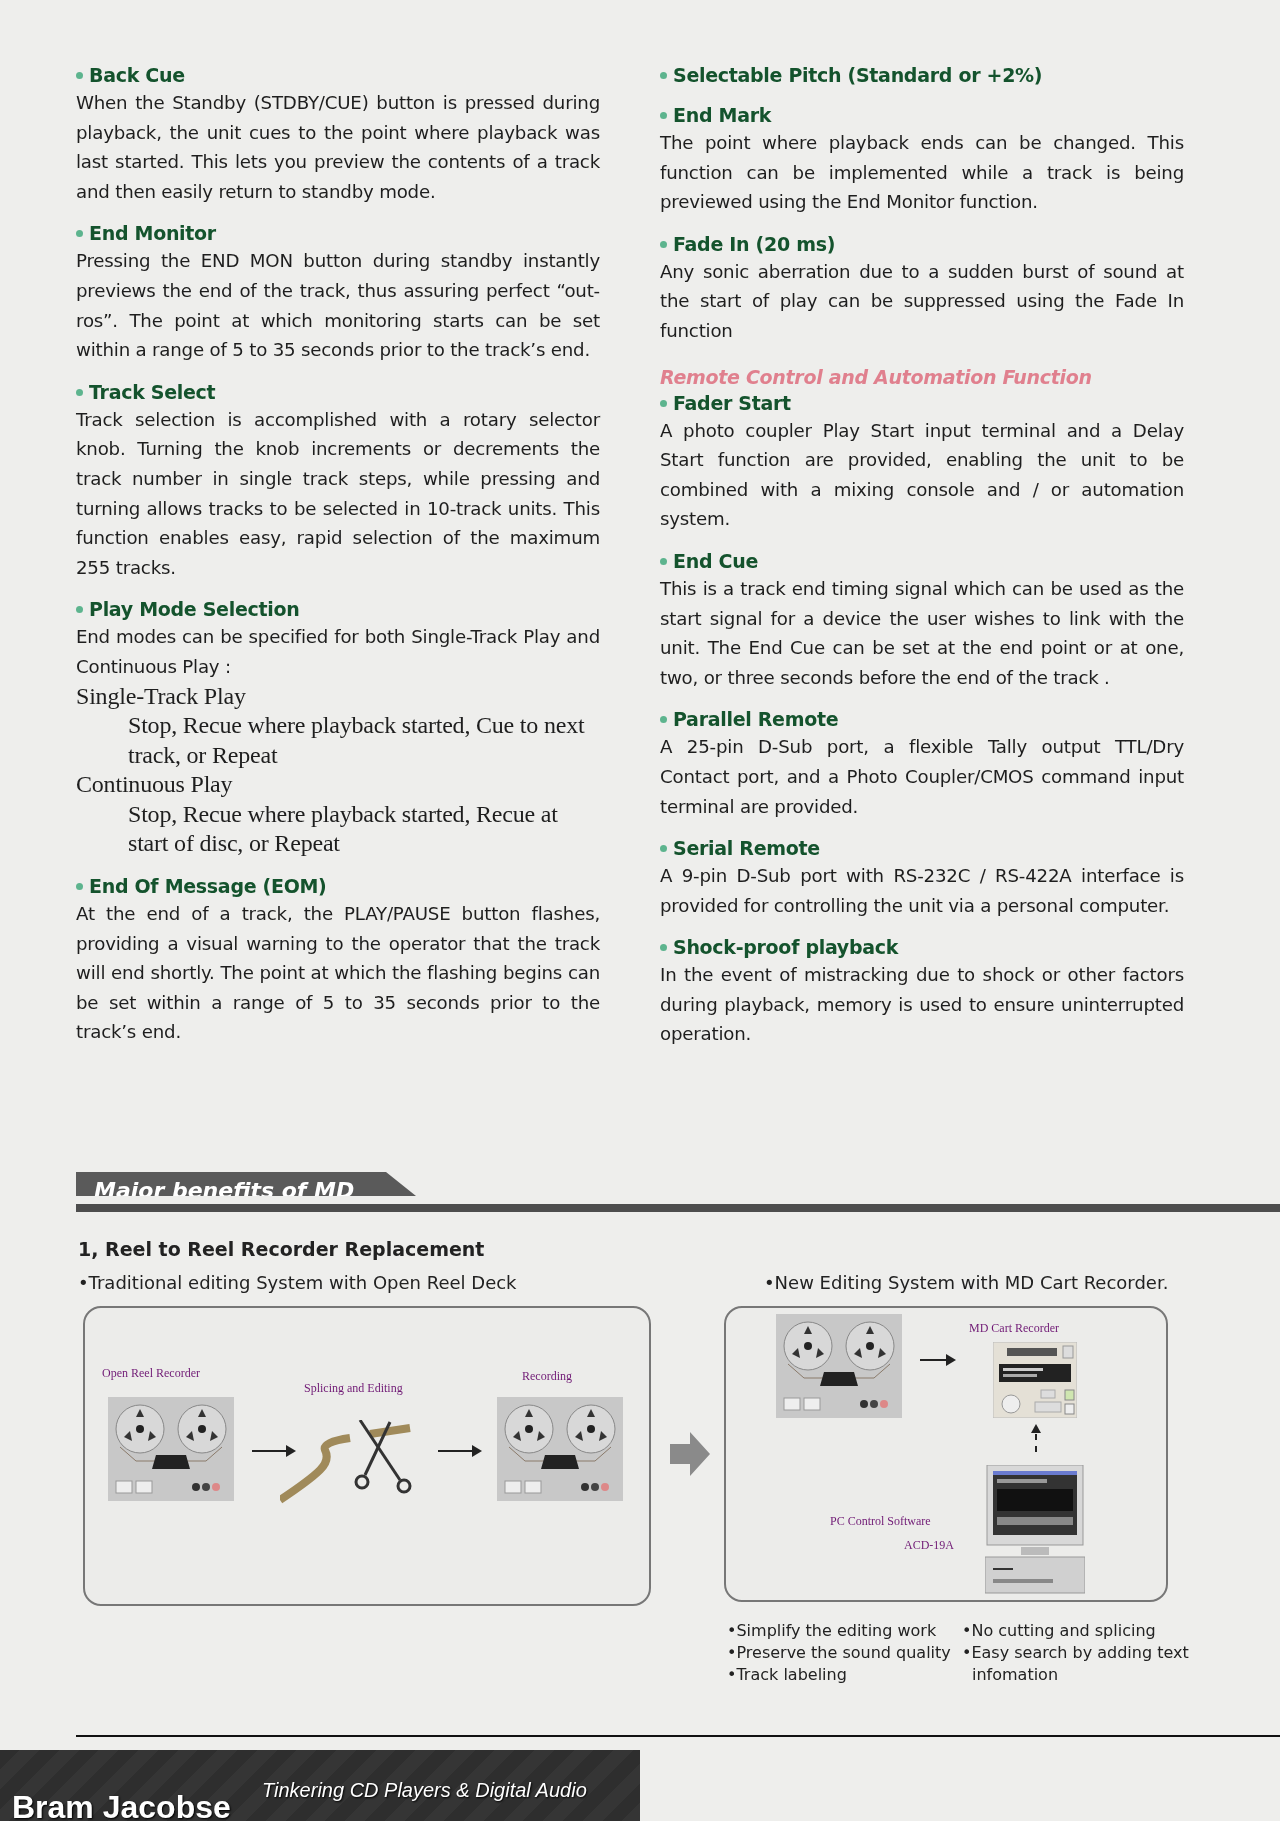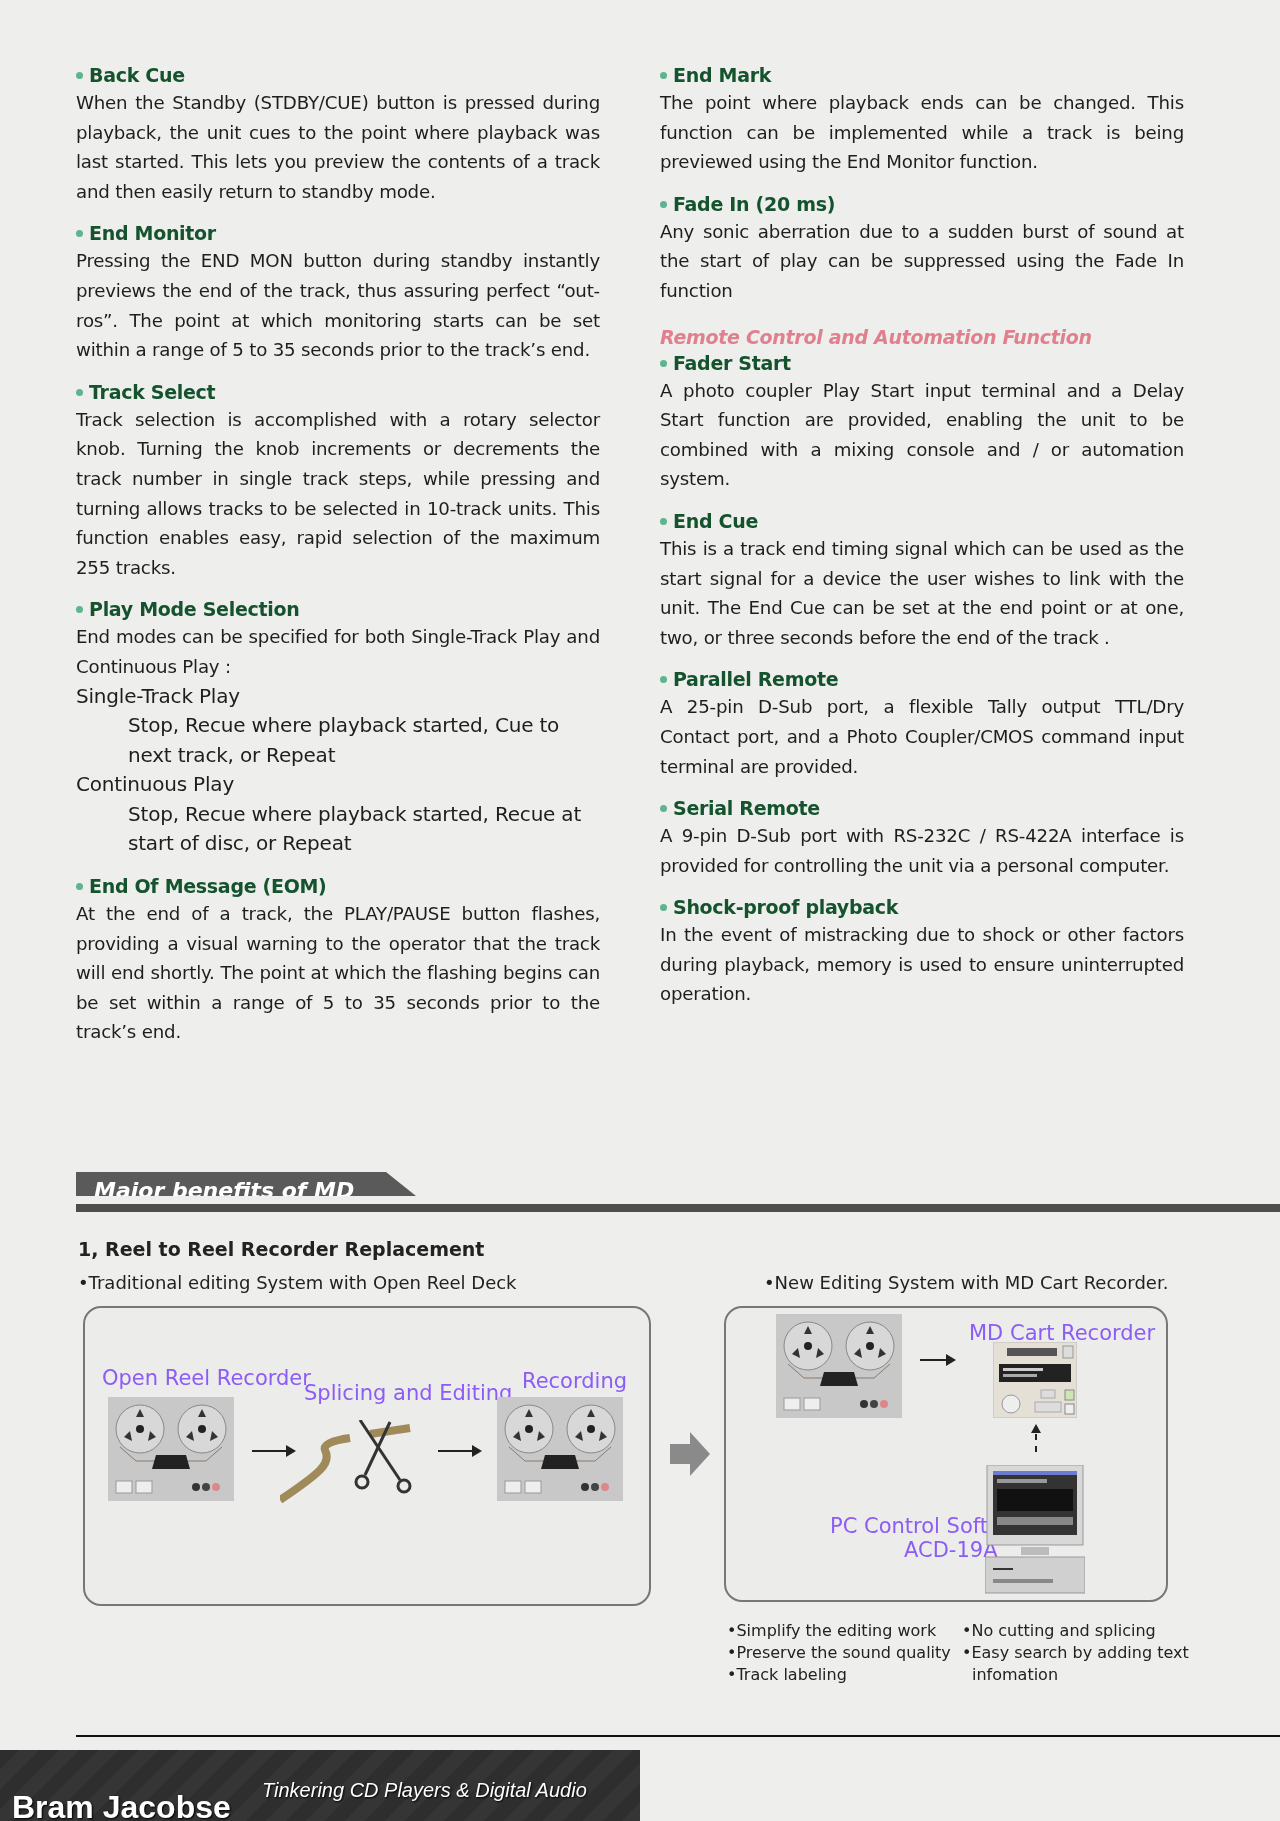--- a/index.html
+++ b/index.html
@@ -19,41 +19,41 @@
   }
   .heading .dot { display: inline-block; width: 7px; height: 7px; border-radius: 50%; background: #5db48e; margin-right: 6px; vertical-align: 3px; }
   .body-text {
     font-size: 18.2px; line-height: 29.6px; text-align: justify; letter-spacing: -0.2px;
   }
   .subtitle-red {
     color: #e0808e; font-style: italic; font-weight: bold; font-size: 19px; line-height: 26px;
     margin-top: 18px; letter-spacing: -0.3px;
   }
   .indent { padding-left: 52px; }
-  .plain-line { font-size: 20px; line-height: 29.6px; letter-spacing: -0.2px; }
+  .plain-line { font-size: 24px; line-height: 29.6px; letter-spacing: -0.2px; font-family: Liberation Serif, serif; }
 
   
   .banner { position: absolute; left: 76px; top: 1172px; width: 1204px; height: 40px; }
   .banner-tab {
     position: absolute; left: 0; top: 0; height: 24px; width: 340px;
     background: #5a5a5a;
     clip-path: polygon(0 0, 310px 0, 340px 100%, 0 100%);
   }
   .banner-tab span {
     position: absolute; left: 18px; top: 6px; color: #fff; font-size: 22px; font-style: italic; font-weight: bold;
   }
   .banner-line { position: absolute; left: 0; top: 32px; width: 1204px; height: 8px; background: #4d4d4d; }
 
   .sub-title { position: absolute; left: 78px; top: 1238px; font-size: 19px; font-weight: bold; color: #222; }
   .caption { position: absolute; font-size: 18px; color: #222; }
 
   .diagram-box {
     position: absolute; border: 2px solid #777; border-radius: 18px; background: #ececea;
   }
-  .d-label { position: absolute; font-size: 21px; color: #8b5cf6; white-space: nowrap; }
+  .d-label { position: absolute; font-size: 12px; color: #701a75; white-space: nowrap; font-family: Liberation Serif, serif; }
 
   .deck { position: absolute; width: 126px; height: 104px; background: #c9c9c9; }
   .deck svg { width: 100%; height: 100%; display: block; }
 
   .arrow { position: absolute; height: 2px; background: #222; }
   .arrow::after {
     content: ""; position: absolute; right: -2px; top: -5px;
     border-left: 10px solid #222; border-top: 6px solid transparent; border-bottom: 6px solid transparent;
   }
   .big-arrow { position: absolute; left: 670px; top: 1432px; width: 40px; height: 44px; }
@@ -92,20 +92,23 @@
     <div class="plain-line">Continuous Play</div>
     <div class="plain-line indent">Stop, Recue where playback started, Recue at start of disc, or Repeat</div>
   </div>
   <div class="sec">
     <div class="heading"><span class="dot"></span><span>End Of Message (EOM)</span></div>
     <div class="body-text">At the end of a track, the PLAY/PAUSE button flashes, providing a visual warning to the operator that the track will end shortly. The point at which the flashing begins can be set within a range of 5 to 35 seconds prior to the track’s end.</div>
   </div>
 </div>
 
 <div class="col right">
+  <div class="sec">
+    <div class="heading"><span class="dot"></span><span>Selectable Pitch (Standard or +2%)</span></div>
+  </div>
   <div class="sec">
     <div class="heading"><span class="dot"></span><span>End Mark</span></div>
     <div class="body-text">The point where playback ends can be changed. This function can be implemented while a track is being previewed using the End Monitor function.</div>
   </div>
   <div class="sec">
     <div class="heading"><span class="dot"></span><span>Fade In (20 ms)</span></div>
     <div class="body-text">Any sonic aberration due to a sudden burst of sound at the start of play can be suppressed using the Fade In function</div>
   </div>
   <div class="subtitle-red">Remote Control and Automation Function</div>
   <div class="sec">

